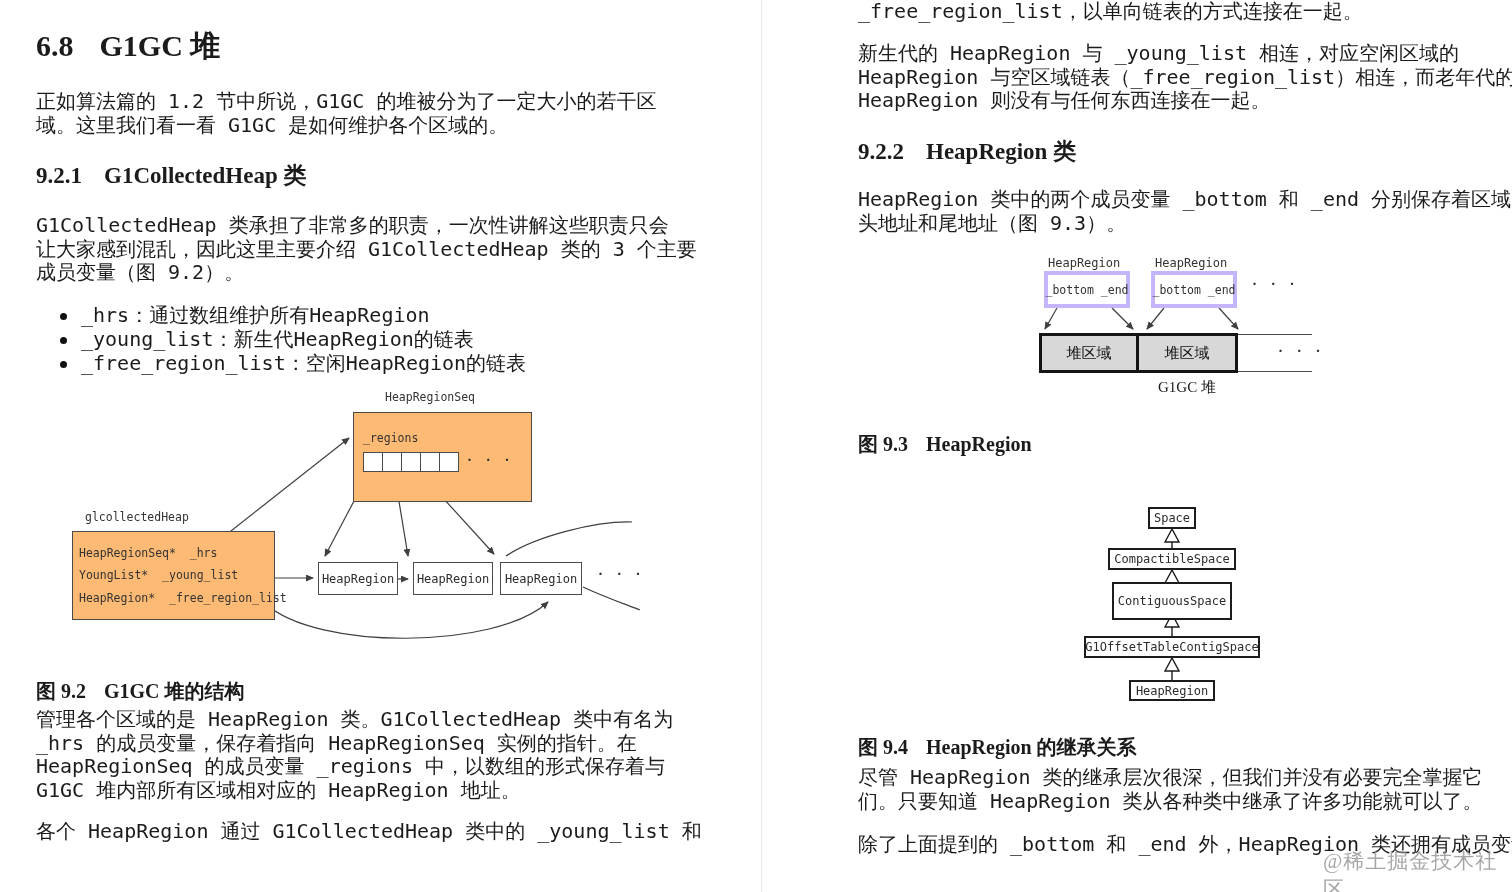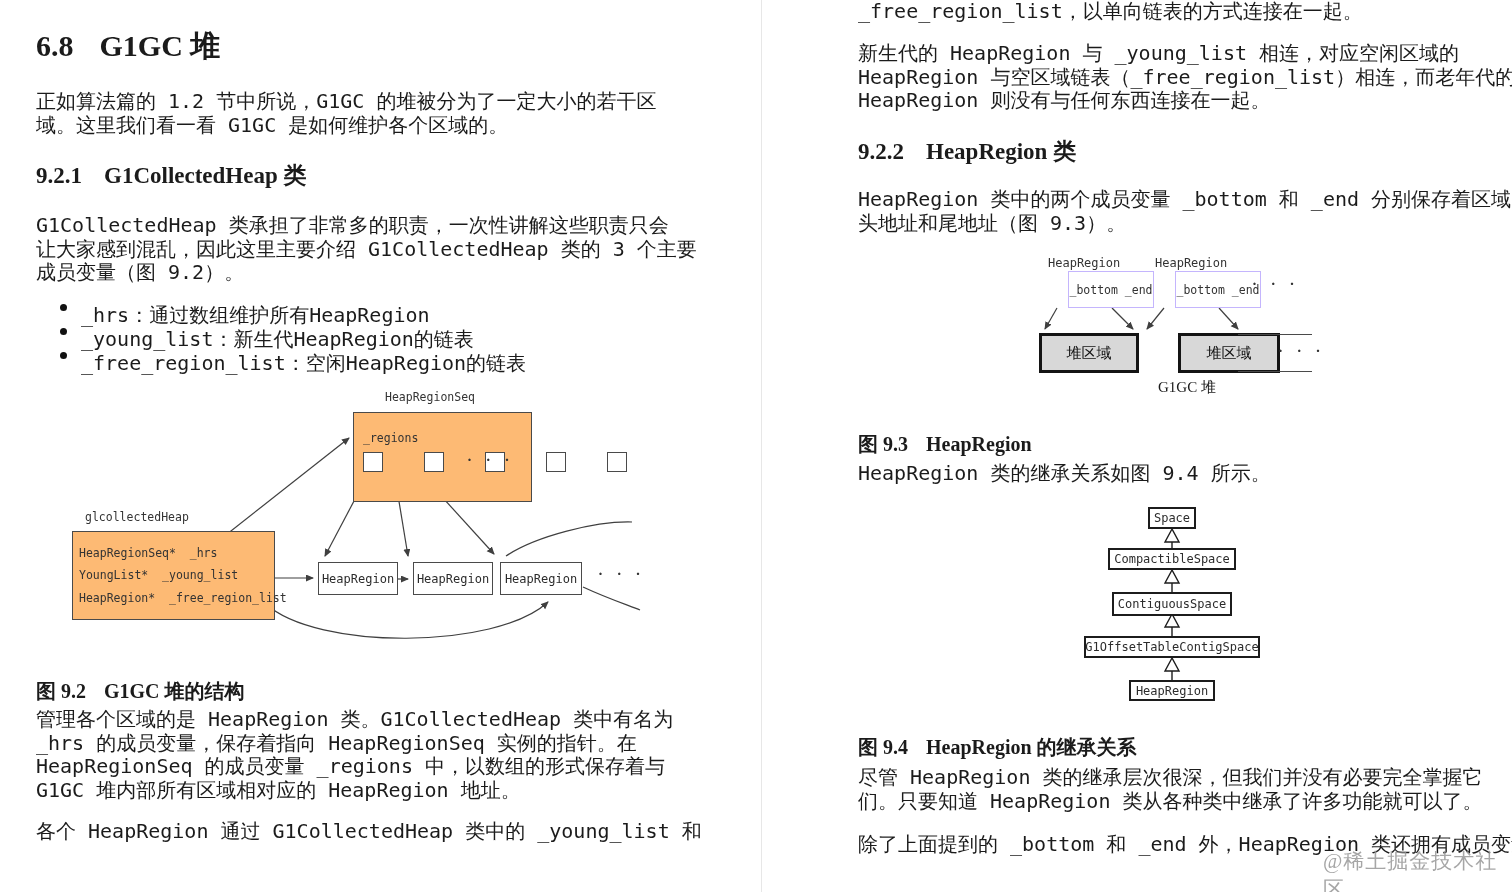--- a/index.html
+++ b/index.html
@@ -11,39 +11,39 @@
   .serif{font-family:"Liberation Serif","DejaVu Serif",serif;}
   .body{font-family:"DejaVu Sans Mono","Liberation Mono","Liberation Serif","DejaVu Serif",serif;
         font-size:20px;line-height:23.5px;color:#1b1b1b;}
   .h1{font-family:"Liberation Serif","DejaVu Serif",serif;font-weight:bold;font-size:30px;line-height:36px;}
   .h2{font-family:"Liberation Serif","DejaVu Serif",serif;font-weight:bold;font-size:23px;line-height:28px;}
   .hnum{margin-right:26px;}
   .hnum2{margin-right:22px;}
   .cap{font-family:"Liberation Serif","DejaVu Serif",serif;font-weight:bold;font-size:20px;line-height:24px;margin-top:13px;}
   .capnum{margin-right:18px;}
   .divider{width:1px;background:#e7e7e7;}
-  .bullet-row{display:flex;align-items:flex-start;height:24px;}
+  .bullet-row{display:flex;align-items:center;height:24px;}
   .dot{width:7px;height:7px;border-radius:50%;background:#111;margin-right:14px;flex:0 0 auto;}
   
   .fig{position:absolute;}
   .layer{position:absolute;left:0;top:0;}
   .dbox{position:absolute;border:1px solid #4a4a4a;background:#fdba74;box-sizing:border-box;}
   .dlabel{position:absolute;font-family:"DejaVu Sans Mono","Liberation Mono",monospace;
           font-size:11.5px;color:#333;white-space:pre;}
   .dots{position:absolute;font-size:15px;font-weight:bold;color:#333;letter-spacing:5px;white-space:pre;}
   .nodebox{position:absolute;border:1px solid #4a4a4a;background:#fff;box-sizing:border-box;
            display:flex;align-items:center;justify-content:center;
            font-family:"DejaVu Sans Mono","Liberation Mono",monospace;font-size:12px;color:#2c2c2c;}
-  .cells{position:absolute;display:flex;gap:42px;}
+  .cells{position:absolute;display:flex;}
   .cell{width:20px;height:20px;border:1px solid #4a4a4a;box-sizing:border-box;margin-left:-1px;background:#fff;}
   .cell:first-child{margin-left:0;}
   
-  .hr-box{position:absolute;border:1px solid #c4b5fd;background:#fff;box-sizing:border-box;
+  .hr-box{position:absolute;border:4px solid #c4b5fd;background:#fff;box-sizing:border-box;
           display:flex;align-items:center;justify-content:center;
-          font-family:"DejaVu Sans Mono","Liberation Mono",monospace;font-size:11.5px;color:#333;white-space:pre;margin-left:24px;}
+          font-family:"DejaVu Sans Mono","Liberation Mono",monospace;font-size:11.5px;color:#333;white-space:pre;}
   .strip-cell{width:100px;height:40px;background:#d8d8d8;border:3px solid #141414;box-sizing:border-box;
               display:flex;align-items:center;justify-content:center;
               font-family:"Liberation Serif","DejaVu Serif",serif;font-size:15px;color:#111;}
   .strip-cell+.strip-cell{margin-left:-3px;width:102px;}
   .thinline{position:absolute;height:1px;background:#4a4a4a;}
   
   .uml{border-width:2px;border-color:#1c1c1c;}
   .watermark{font-family:"Liberation Serif","DejaVu Serif",serif;font-size:21px;color:rgba(150,150,150,0.85);
              letter-spacing:1px;}
 </style>
@@ -185,40 +185,37 @@
     <div class="thinline" style="left:203px;top:84px;width:74px"></div>
     <div class="thinline" style="left:203px;top:121px;width:74px"></div>
     <div class="dots" style="left:243px;top:93px">· · ·</div>
     <div class="abs serif" style="left:72px;top:128px;width:160px;text-align:center;font-size:15px">G1GC 堆</div>
   </div>
 
   <div class="abs cap" style="left:858px;top:419px">
     <span class="capnum">图 9.3</span><span>HeapRegion</span>
   </div>
 
-  <div class="abs body" style="left:858px;top:462px">
-    <div class="line">HeapRegion 类的继承关系如图 9.4 所示。</div>
-  </div>
 
   <div class="fig" style="left:1080px;top:503px;width:190px;height:202px">
     <svg class="layer" width="190" height="202" viewBox="0 0 190 202">
       <g stroke="#1c1c1c" stroke-width="1.4" fill="none">
         <polygon points="92,26 85,39 99,39" fill="#ffffff"></polygon>
           <line x1="92" y1="39" x2="92" y2="45"></line>
         <polygon points="92,67 85,80 99,80" fill="#ffffff"></polygon>
           <line x1="92" y1="80" x2="92" y2="89"></line>
         <polygon points="92,111 85,124 99,124" fill="#ffffff"></polygon>
           <line x1="92" y1="124" x2="92" y2="133"></line>
         <polygon points="92,155 85,168 99,168" fill="#ffffff"></polygon>
           <line x1="92" y1="168" x2="92" y2="177"></line>
       </g>
     </svg>
     <div class="nodebox uml" style="left:68px;top:4px;width:48px;height:22px">Space</div>
     <div class="nodebox uml" style="left:28px;top:45px;width:128px;height:22px">CompactibleSpace</div>
-    <div class="nodebox uml" style="left:32px;top:89px;width:120px;height:24px">ContiguousSpace</div>
+    <div class="nodebox uml" style="left:32px;top:79px;width:120px;height:38px">ContiguousSpace</div>
     <div class="nodebox uml" style="left:4px;top:133px;width:176px;height:22px">G1OffsetTableContigSpace</div>
     <div class="nodebox uml" style="left:49px;top:177px;width:86px;height:21px">HeapRegion</div>
   </div>
 
   <div class="abs cap" style="left:858px;top:722px">
     <span class="capnum">图 9.4</span><span>HeapRegion 的继承关系</span>
   </div>
 
   <div class="abs body" style="left:858px;top:766px">
     <div class="line">尽管 HeapRegion 类的继承层次很深，但我们并没有必要完全掌握它</div>

